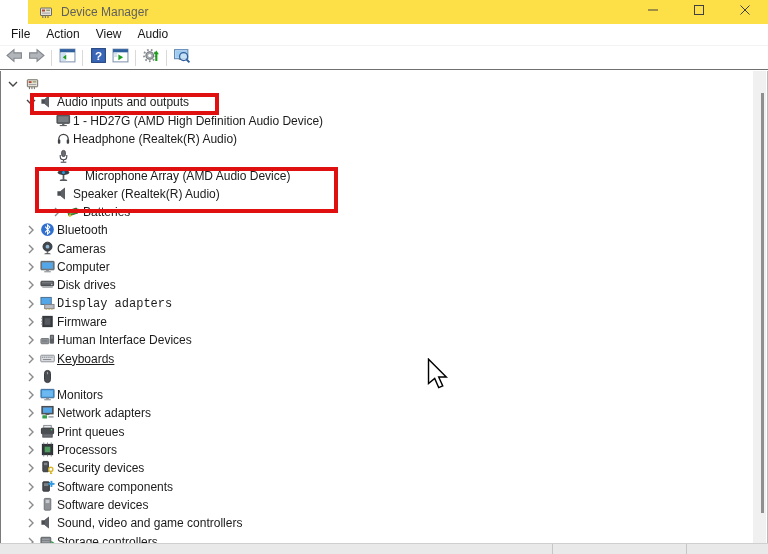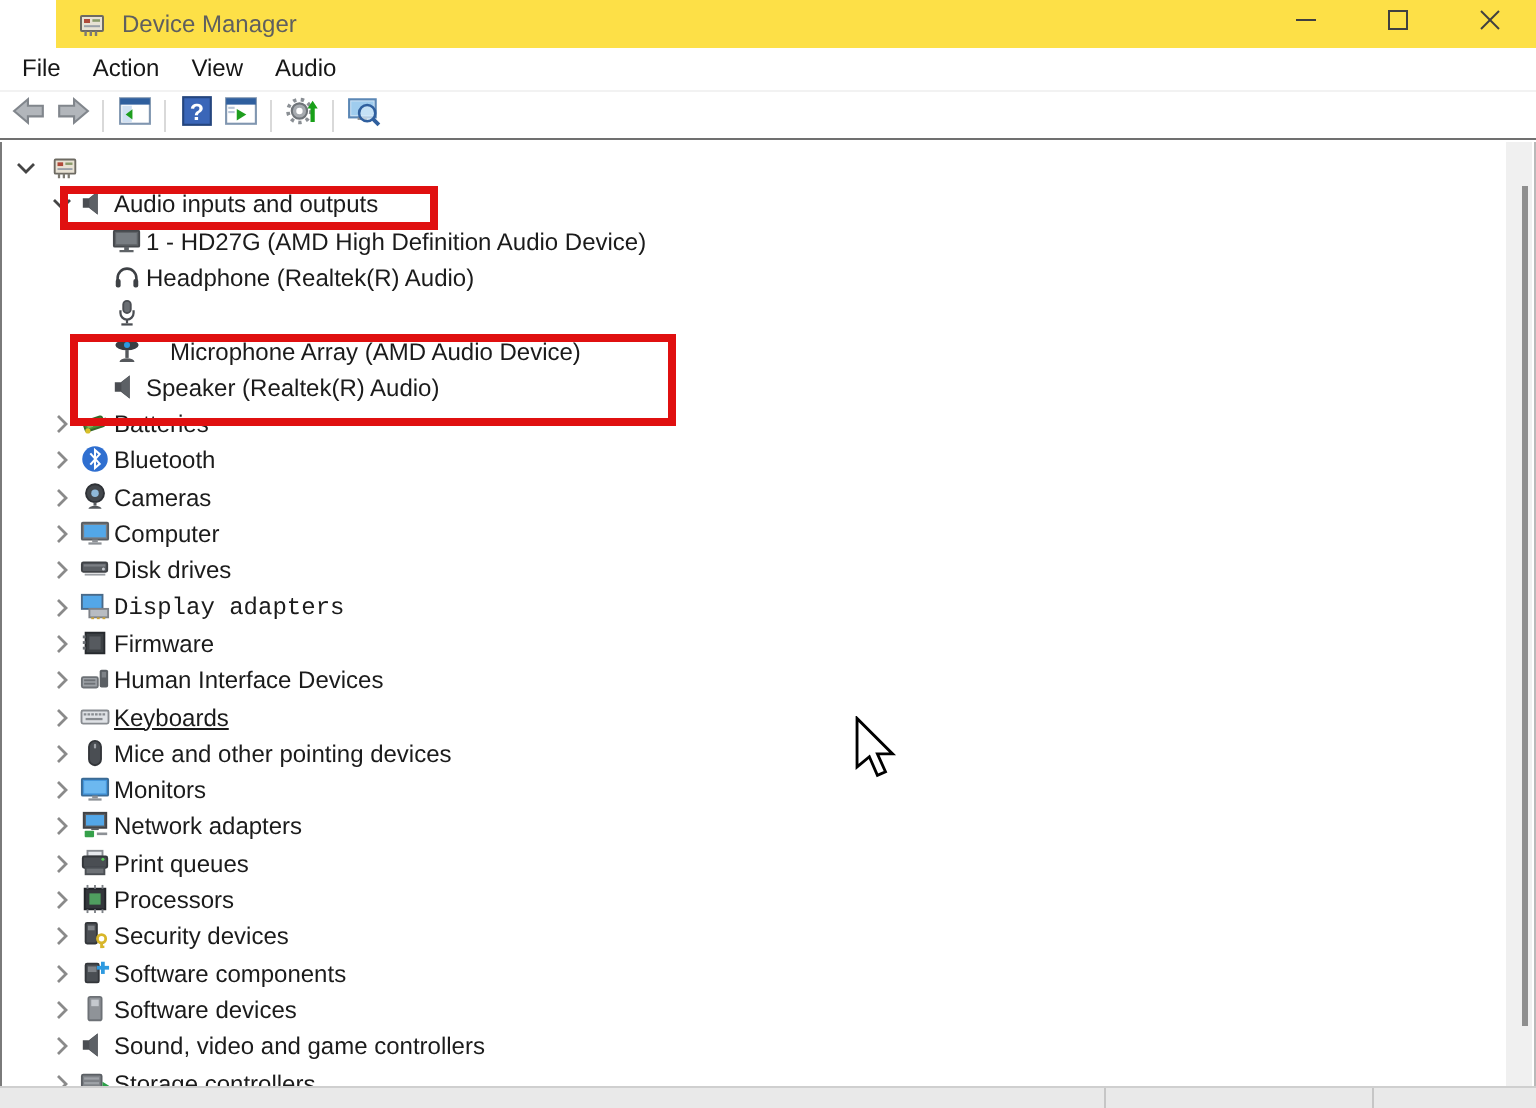--- a/index.html
+++ b/index.html
@@ -208,21 +208,21 @@
             </svg></span>
           <span class="tree-label" style="left: 84px;">Microphone Array (AMD Audio Device)</span>
         </div>
         <div class="row" style="top: 113.8px;">
           <span class="tree-icon" style="left: 55px;"><svg width="15" height="15" viewBox="0 0 16 16" xmlns="http://www.w3.org/2000/svg">
               <path d="M1.5,5.5 h3.2 l4.8,-3.8 v12.6 l-4.8,-3.8 h-3.2 z" fill="#4a4d52"></path>
               <polygon points="5,5.6 9.3,2 9.3,14 5,10.4" fill="#5d6166"></polygon>
             </svg></span>
           <span class="tree-label" style="left: 72px;">Speaker (Realtek(R) Audio)</span>
         </div>
-        <div class="row" style="top: 132.1px;">
+        <div class="row" style="top: 132.1px; margin-left: 26px;">
           <span class="chevron" style="left: 22px;"><svg width="16" height="16" viewBox="0 0 16 16" xmlns="http://www.w3.org/2000/svg">
               <path d="M6,4 L10,8 L6,12" fill="none" stroke="#8a8a8a" stroke-width="1.4"></path>
             </svg></span>
           <span class="tree-icon" style="left: 39px;"><svg width="15" height="15" viewBox="0 0 16 16" xmlns="http://www.w3.org/2000/svg">
               <g transform="rotate(-18 8 8)">
                 <rect x="2" y="5.5" width="10.5" height="5.5" rx="1" fill="#4e8f3a" stroke="#35682a"></rect>
                 <rect x="12.5" y="7" width="1.8" height="2.5" fill="#35682a"></rect>
                 <rect x="3.5" y="6.8" width="3" height="2.8" fill="#7fb45e"></rect>
               </g>
               <circle cx="4.2" cy="12.2" r="1.4" fill="#d8c02a"></circle>
@@ -333,21 +333,20 @@
           <span class="tree-label" style="left: 56px; text-decoration: underline;">Keyboards</span>
         </div>
         <div class="row" style="top: 296.8px;">
           <span class="chevron" style="left: 22px;"><svg width="16" height="16" viewBox="0 0 16 16" xmlns="http://www.w3.org/2000/svg">
               <path d="M6,4 L10,8 L6,12" fill="none" stroke="#8a8a8a" stroke-width="1.4"></path>
             </svg></span>
           <span class="tree-icon" style="left: 39px;"><svg width="15" height="15" viewBox="0 0 16 16" xmlns="http://www.w3.org/2000/svg">
               <rect x="4.8" y="1.5" width="6.4" height="13" rx="3.2" fill="#4a4e53" stroke="#33363a"></rect>
               <rect x="7.4" y="3" width="1.2" height="2.6" rx="0.6" fill="#9ea2a7"></rect>
             </svg></span>
-          <span class="tree-label" style="left: 56px;">Mice and other pointing devices</span>
         </div>
         <div class="row" style="top: 315.1px;">
           <span class="chevron" style="left: 22px;"><svg width="16" height="16" viewBox="0 0 16 16" xmlns="http://www.w3.org/2000/svg">
               <path d="M6,4 L10,8 L6,12" fill="none" stroke="#8a8a8a" stroke-width="1.4"></path>
             </svg></span>
           <span class="tree-icon" style="left: 39px;"><svg width="15" height="15" viewBox="0 0 16 16" xmlns="http://www.w3.org/2000/svg">
               <rect x="1" y="2.5" width="14" height="9" rx="0.5" fill="#4597dc" stroke="#3a6a94"></rect>
               <rect x="2.2" y="3.7" width="11.6" height="6.6" fill="#6cb8f0"></rect>
               <rect x="6.5" y="11.5" width="3" height="1.5" fill="#8d9196"></rect>
               <rect x="4.5" y="13" width="7" height="1.2" fill="#8d9196"></rect>

